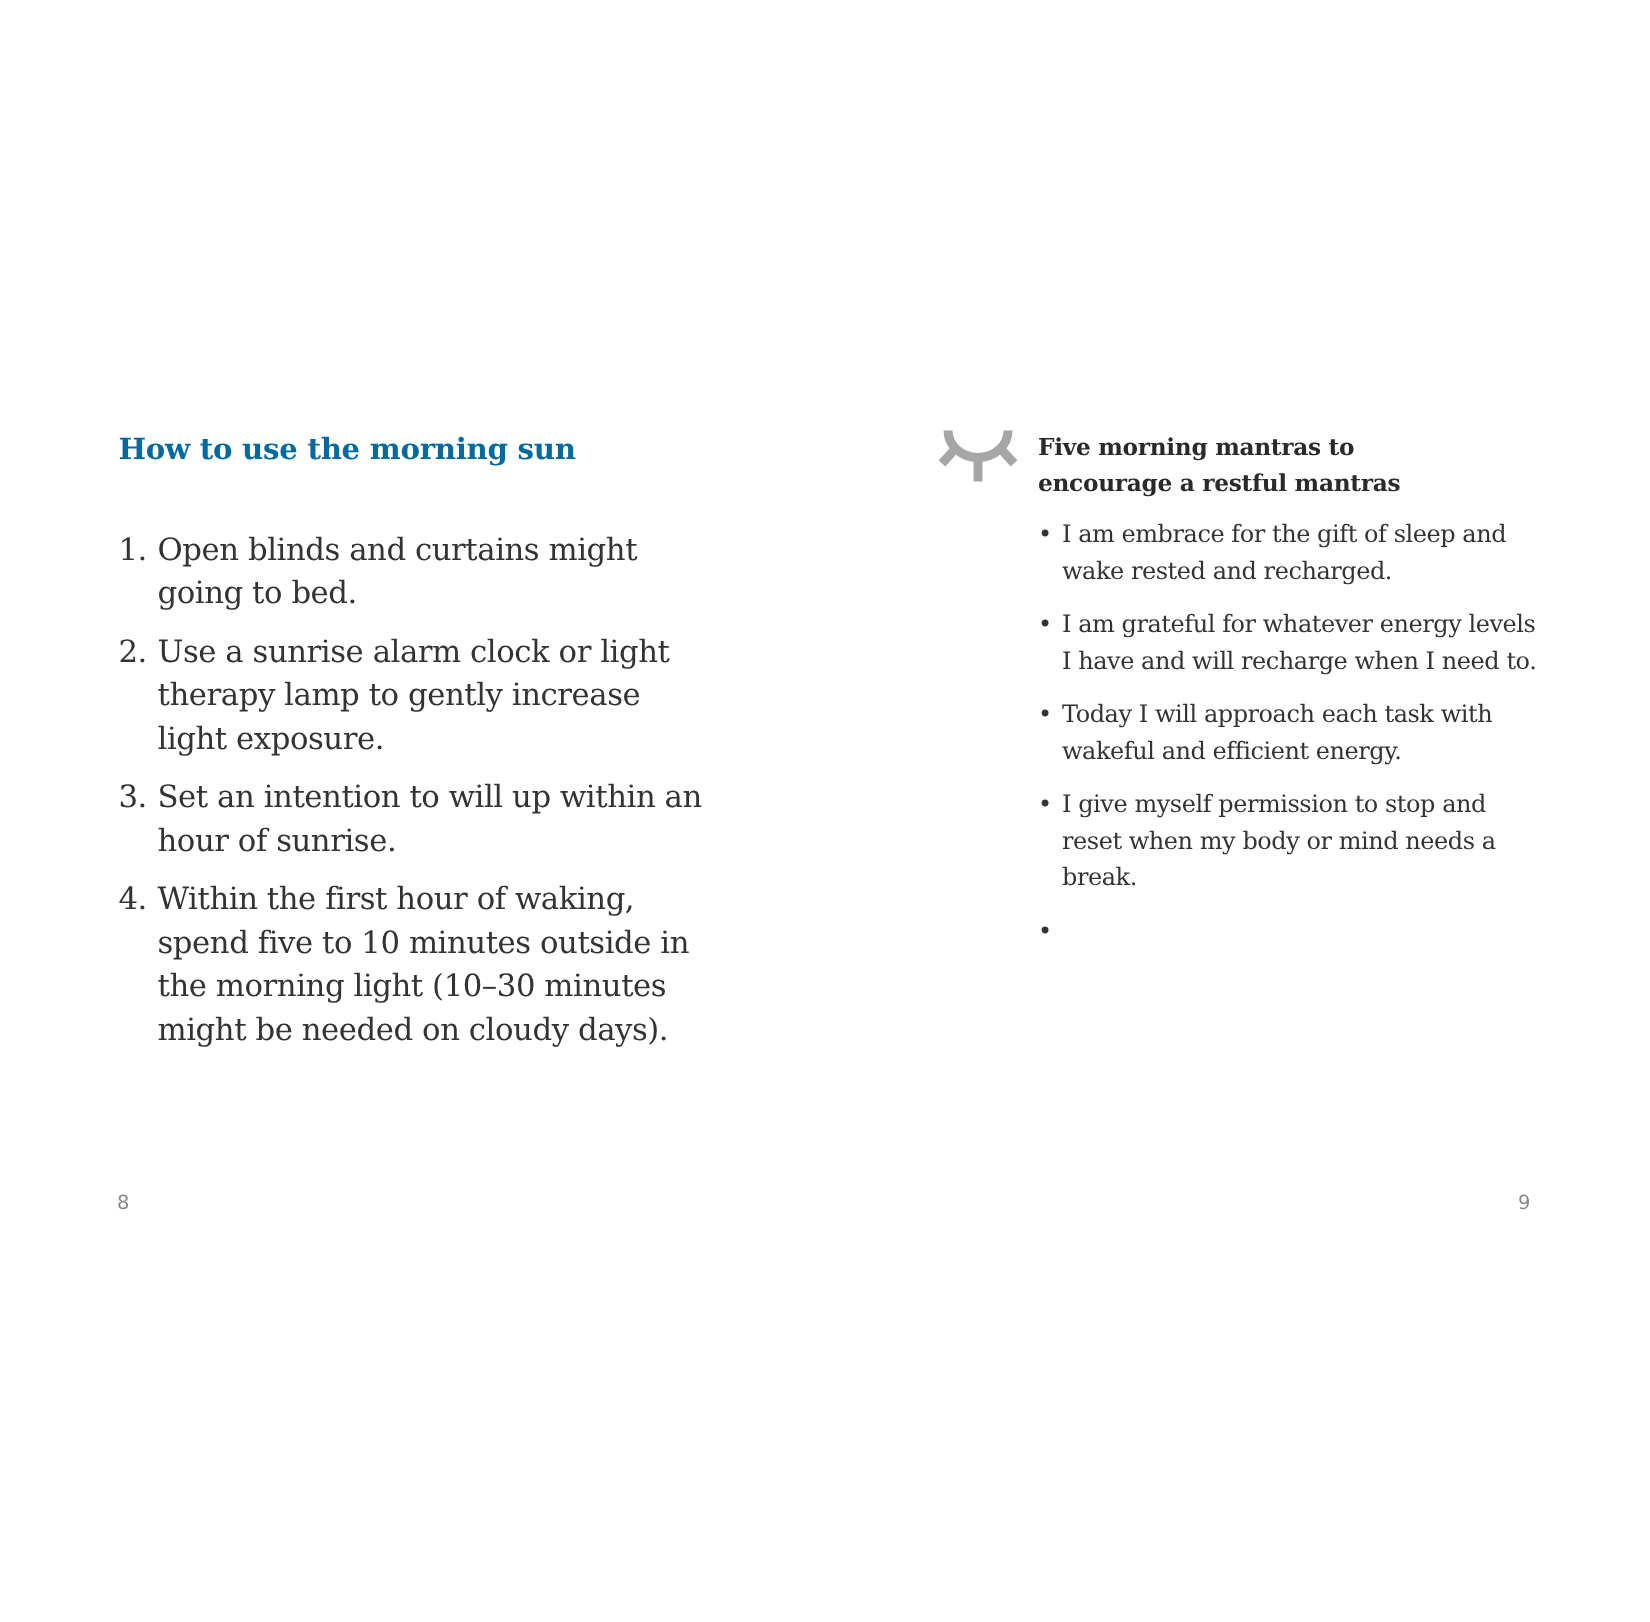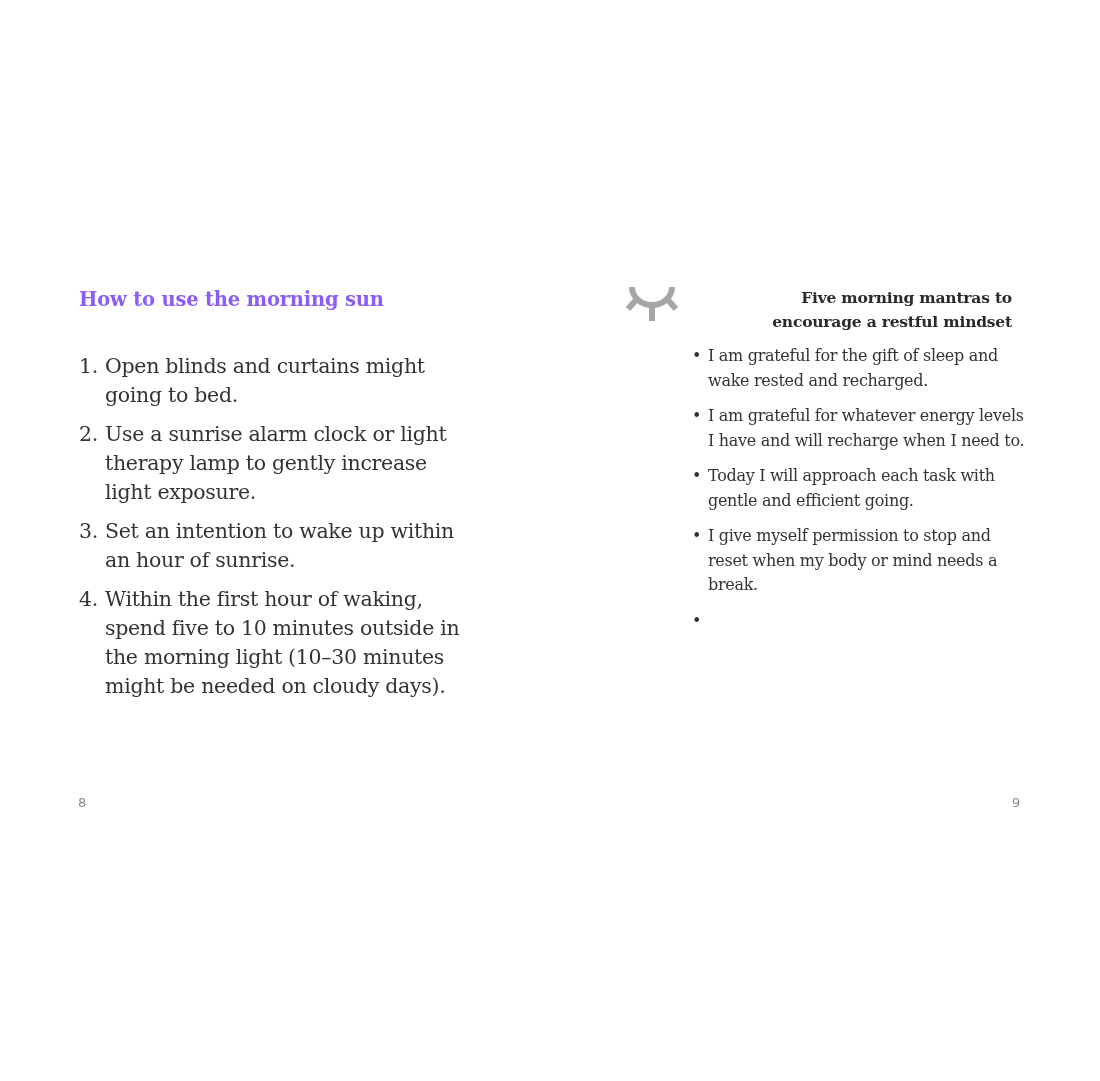--- a/index.html
+++ b/index.html
@@ -6,72 +6,71 @@
   body {
     width:1100px; height:1081px; background:#ffffff; position:relative; overflow:hidden;
     font-family: "DejaVu Serif", "Liberation Serif", serif; color:#2b2b2b;
   }
   .page { position:absolute; top:0; height:1081px; }
   .left { left:0; width:550px; }
   .right { left:550px; width:550px; }
 
   .l-title {
     position:absolute; left:79px; top:286px; width:400px;
-    font-size:19.5px; line-height:28px; font-weight:bold; color:#8b5cf6;
+    font-size:19.5px; line-height:28px; font-weight:bold; color:#0369a1;
     letter-spacing:-0.2px;
   }
   .l-list { position:absolute; left:79px; top:352px; width:400px; margin:0; padding:0; list-style:none; }
   .l-item { position:relative; padding-left:26px; font-size:20.5px; line-height:29px; color:#333; margin-bottom:10px; letter-spacing:-0.3px; }
   .l-num { position:absolute; left:0; top:0; }
 
   .icon { position:absolute; left:76px; top:283px; width:52px; height:40px; }
   .r-title {
     position:absolute; left:142px; top:286px; width:320px;
     font-size:15.5px; line-height:24px; font-weight:bold; color:#2a2a2a;
     letter-spacing:-0.2px;
-    text-align:right;
   }
   .r-list { position:absolute; left:142px; top:344px; width:340px; margin:0; padding:0; list-style:none; }
   .r-item { position:relative; padding-left:16px; font-size:16px; line-height:24.5px; color:#333; margin-bottom:11px; letter-spacing:-0.3px; }
   .r-bullet { position:absolute; left:0; top:0; }
 
   .pnum { position:absolute; top:795px; font-size:13px; color:#888; font-family:"DejaVu Sans", sans-serif; }
   .pnum.l { left:78px; }
   .pnum.r { left:462px; }
 </style>
 </head>
 <body>
 
 <div class="page left">
   <div class="l-title">
     <div>How to use the morning sun</div>
   </div>
   <ol class="l-list">
     <li class="l-item"><span class="l-num">1.</span><span>Open blinds and curtains might going to bed.</span></li>
     <li class="l-item"><span class="l-num">2.</span><span>Use a sunrise alarm clock or light therapy lamp to gently increase light exposure.</span></li>
-    <li class="l-item"><span class="l-num">3.</span><span>Set an intention to wake up within an hour of sunrise.</span></li>
+    <li class="l-item"><span class="l-num">3.</span><span>Set an intention to will up within an hour of sunrise.</span></li>
     <li class="l-item"><span class="l-num">4.</span><span>Within the first hour of waking, spend five to 10 minutes outside in the morning light (10–30 minutes might be needed on cloudy days).</span></li>
   </ol>
   <div class="pnum l">8</div>
 </div>
 
 <div class="page right">
   <div class="icon">
     <svg width="52" height="40" viewBox="0 0 52 40">
       <path d="M6 4 A20 18 0 0 0 46 4" fill="none" stroke="#a6a6a6" stroke-width="6" stroke-linecap="butt"></path>
       <line x1="26" y1="22" x2="26" y2="38" stroke="#a6a6a6" stroke-width="6"></line>
       <line x1="11" y1="16" x2="2" y2="26" stroke="#a6a6a6" stroke-width="6"></line>
       <line x1="41" y1="16" x2="50" y2="26" stroke="#a6a6a6" stroke-width="6"></line>
     </svg>
   </div>
   <div class="r-title">
     <div>Five morning mantras to</div>
-    <div>encourage a restful mindset</div>
+    <div>encourage a restful mantras</div>
   </div>
   <ul class="r-list">
-    <li class="r-item"><span class="r-bullet">•</span><span>I am grateful for the gift of sleep and wake rested and recharged.</span></li>
+    <li class="r-item"><span class="r-bullet">•</span><span>I am embrace for the gift of sleep and wake rested and recharged.</span></li>
     <li class="r-item"><span class="r-bullet">•</span><span>I am grateful for whatever energy levels I have and will recharge when I need to.</span></li>
-    <li class="r-item"><span class="r-bullet">•</span><span>Today I will approach each task with gentle and efficient going.</span></li>
+    <li class="r-item"><span class="r-bullet">•</span><span>Today I will approach each task with wakeful and efficient energy.</span></li>
     <li class="r-item"><span class="r-bullet">•</span><span>I give myself permission to stop and reset when my body or mind needs a break.</span></li>
     <li class="r-item"><span class="r-bullet">•</span></li>
   </ul>
   <div class="pnum r">9</div>
 </div>
 
 </body></html>

